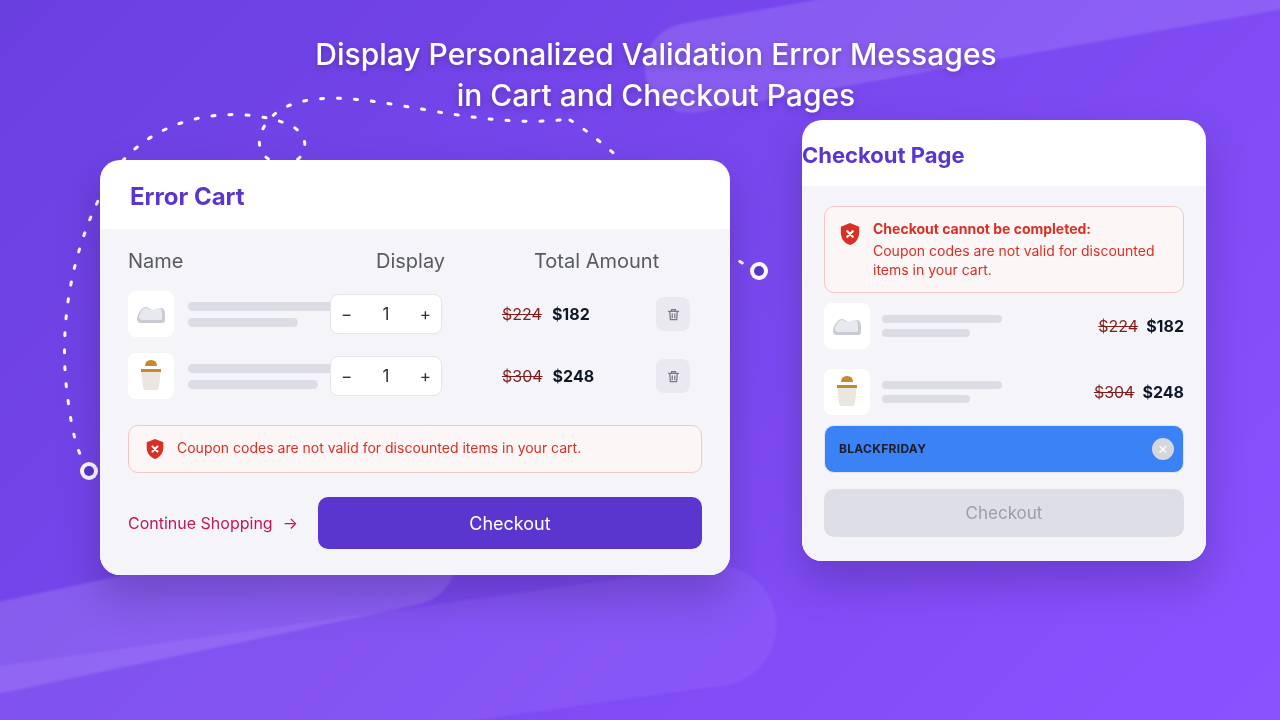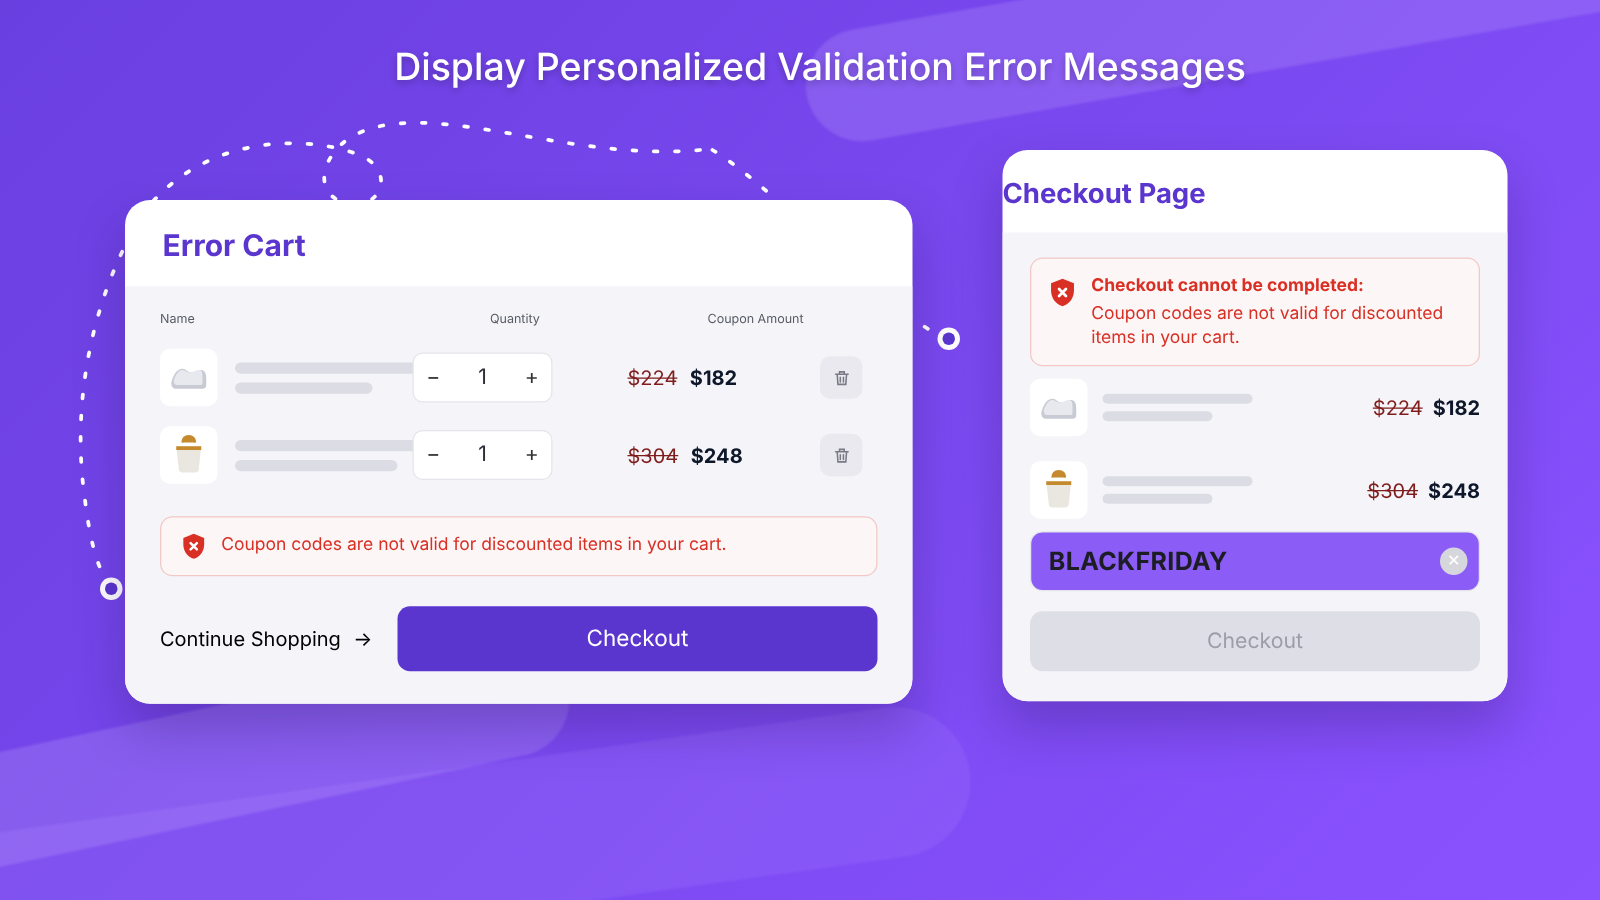--- a/index.html
+++ b/index.html
@@ -42,94 +42,95 @@
   .dot{position:absolute;width:18px;height:18px;border-radius:50%;background:#fff}
   .dot::after{content:"";position:absolute;inset:4px;border-radius:50%;background:var(--purple)}
 
   
   .cart{
     position:absolute;left:100px;top:160px;width:630px;border-radius:20px;
     background:var(--card);box-shadow:var(--shadow);overflow:hidden;
   }
   .cart-header{padding:22px 30px 18px;font-size:24px;font-weight:700;color:var(--purple)}
   .cart-body{background:var(--inner);padding:20px 28px 26px}
-  .cols{display:flex;gap:16px;color:#575a64;font-size:10px;margin-bottom:10px}
+  .cols{display:flex;gap:0;color:#575a64;font-size:20px;margin-bottom:10px}
   .col-name{width:248px}
   .col-qty{width:158px}
   .col-total{flex:1}
   .line{display:flex;align-items:center;gap:14px;padding:8px 0}
   .thumb{width:46px;height:46px;border-radius:8px;background:#fff;padding:5px;display:flex;align-items:center;justify-content:center}
   .thumb svg{width:36px;height:36px}
   .bars{display:flex;flex-direction:column;gap:7px}
   .bar{height:9px;border-radius:5px;background:#dcdde4}
   .bar.w1{width:150px}.bar.w2{width:110px}.bar.w3{width:130px}
   .spacer-col{width:188px;display:flex;gap:14px;align-items:center}
   .qty{width:112px;height:40px;border:1.5px solid var(--line);border-radius:8px;background:#fff;display:flex;align-items:center;justify-content:space-between;padding:0 10px;font-size:17px}
   .qty .btn{cursor:pointer;user-select:none;color:#333}
   .price-wrap{display:flex;align-items:center;gap:10px;width:140px}
   .strike{color:#7f1d1d;text-decoration:line-through}
   .price{font-weight:700;color:#0f172a}
   .trash{width:34px;height:34px;border-radius:8px;background:#e9e9ef;display:flex;align-items:center;justify-content:center;cursor:pointer}
   .trash svg{width:15px;height:15px;stroke:#7a7a86;fill:none;stroke-width:2;stroke-linecap:round}
   .error{margin-top:18px;border:1px solid var(--red-border);background:var(--red-bg);border-radius:10px;padding:12px 16px;display:flex;align-items:flex-start;gap:12px;color:var(--red);font-size:14px;line-height:1.4}
   .error .shield{flex:none;width:20px;height:22px}
   .cart-foot{display:flex;align-items:center;gap:20px;margin-top:24px}
-  .link{color:#000000;display:flex;align-items:center;gap:10px;cursor:pointer}
+  .link{color:#be185d;display:flex;align-items:center;gap:10px;cursor:pointer}
   .primary{flex:1;background:var(--purple);color:#fff;border-radius:10px;height:52px;display:flex;align-items:center;justify-content:center;font-size:18px;cursor:pointer}
 
   
   .checkout{
     position:absolute;right:74px;top:120px;width:404px;border-radius:20px;
     background:var(--card);box-shadow:var(--shadow);overflow:hidden;
   }
   .checkout-header{padding:22px 0 18px;text-align:left;font-size:22px;font-weight:700;color:var(--purple)}
   .checkout-body{background:var(--inner);padding:20px 22px 24px}
   .c-error{border:1px solid var(--red-border);background:var(--red-bg);border-radius:10px;padding:12px 14px;display:flex;align-items:flex-start;gap:12px;color:var(--red);font-size:14px;line-height:1.4}
   .c-error .shield{flex:none;width:22px;height:24px;margin-top:3px}
   .c-error b{display:block;margin-bottom:2px}
   .c-line{display:flex;align-items:center;gap:12px;padding:10px 0}
   .c-bars{display:flex;flex-direction:column;gap:6px;flex:1}
   .c-bar{height:8px;border-radius:5px;background:#dcdde4}
   .c-bar.a{width:120px}.c-bar.b{width:88px}
   .c-price{display:flex;align-items:center;gap:8px}
   .label{font-size:15px;color:#1d1d26;margin:10px 0 8px}
   .coupon{position:relative}
-  .coupon input{width:100%;height:48px;border:1.5px solid var(--line);border-radius:10px;background:#8b5cf6;padding:0 44px 0 14px;font-size:20px;font-weight:700;letter-spacing:.3px;color:#1d1d26;outline:none}
+  .coupon input{width:100%;height:48px;border:1.5px solid var(--line);border-radius:10px;background:#3b82f6;padding:0 44px 0 14px;font-size:12px;font-weight:700;letter-spacing:.3px;color:#1d1d26;outline:none}
   .clear{position:absolute;right:10px;top:50%;transform:translateY(-50%);width:22px;height:22px;border-radius:50%;background:#d6d7dd;color:#fff;display:flex;align-items:center;justify-content:center;cursor:pointer;font-size:13px}
   .disabled{margin-top:16px;height:48px;border-radius:10px;background:#dedfe6;color:#9c9da7;display:flex;align-items:center;justify-content:center;font-size:17px;cursor:not-allowed}
 
   
   .shield{position:relative;width:20px;height:22px}
   .shield svg{width:100%;height:100%}
 </style>
 </head>
 <body>
 
 <div class="stroke s1"></div>
 <div class="stroke s2"></div>
 <div class="stroke s3"></div>
 
 <div class="headline">
   <span>Display Personalized Validation Error Messages</span><br>
+  <span>in Cart and Checkout Pages</span>
 </div>
 
 <svg class="connectors">
   <path d="M 560 120 C 450 130, 340 75, 280 110 C 258 125, 252 150, 270 160 C 300 175, 320 140, 290 125 C 250 108, 165 105, 115 170 C 80 225, 55 310, 68 400 C 73 440, 80 460, 90 470"></path>
   <path d="M 570 120 C 620 150, 710 250, 755 270"></path>
 </svg>
 <div class="dot" style="left:80px;top:462px"></div>
 <div class="dot" style="left:750px;top:262px"></div>
 
 <section class="cart">
   <div class="cart-header">Error Cart</div>
   <div class="cart-body">
     <div class="cols">
       <div class="col-name">Name</div>
-      <div class="col-qty">Quantity</div>
-      <div class="col-total">Coupon Amount</div>
+      <div class="col-qty">Display</div>
+      <div class="col-total">Total Amount</div>
     </div>
 
     <div class="line">
       <div class="spacer-col">
         <div class="thumb">
           <svg viewBox="0 0 36 36">
               <path fill="#c9cbd4" d="M4 22c2-7 5-11 9-11 3 0 4 3 7 3s5-2 8-2 4 3 4 7v5c0 2-1 3-3 3H8c-3 0-4-2-4-5z"></path>
               <path fill="#e8e9ef" d="M6 20c2-5 4-8 7-8 2 0 3 2 6 2s4-2 7-2 3 3 3 6v4c0 2-1 2-2 2H9c-2 0-3-1-3-4z"></path>
             </svg>
         </div>

